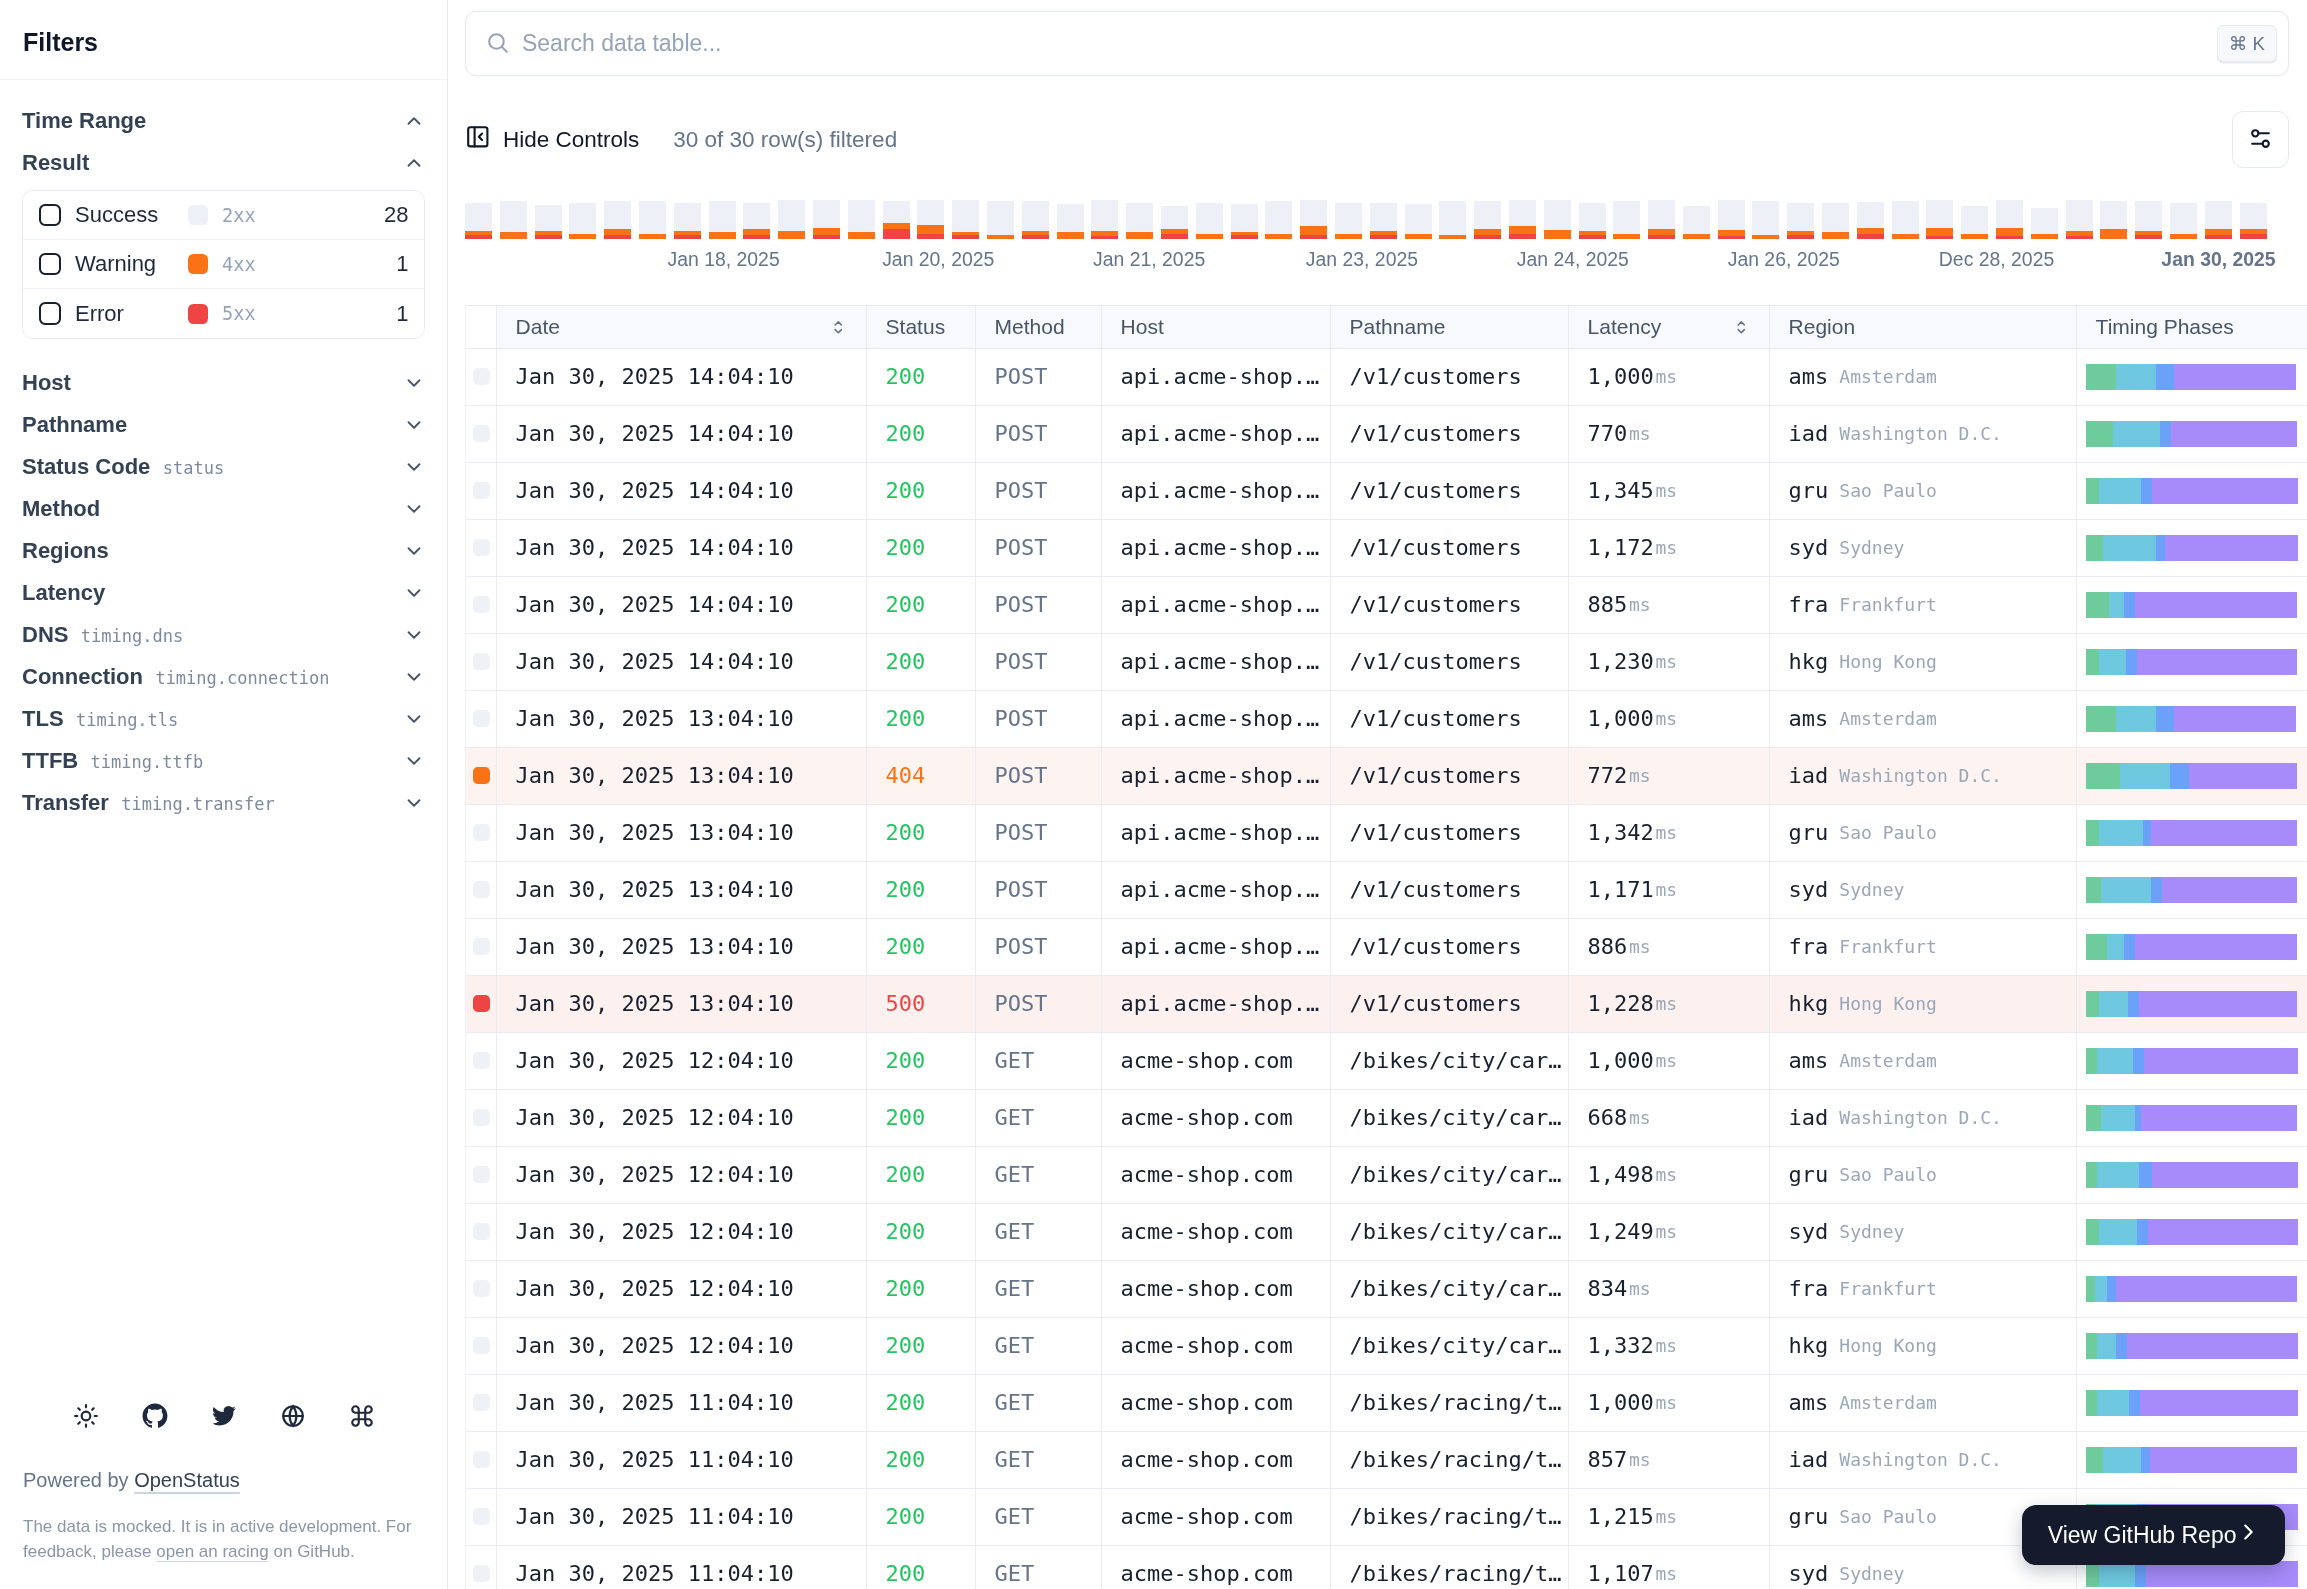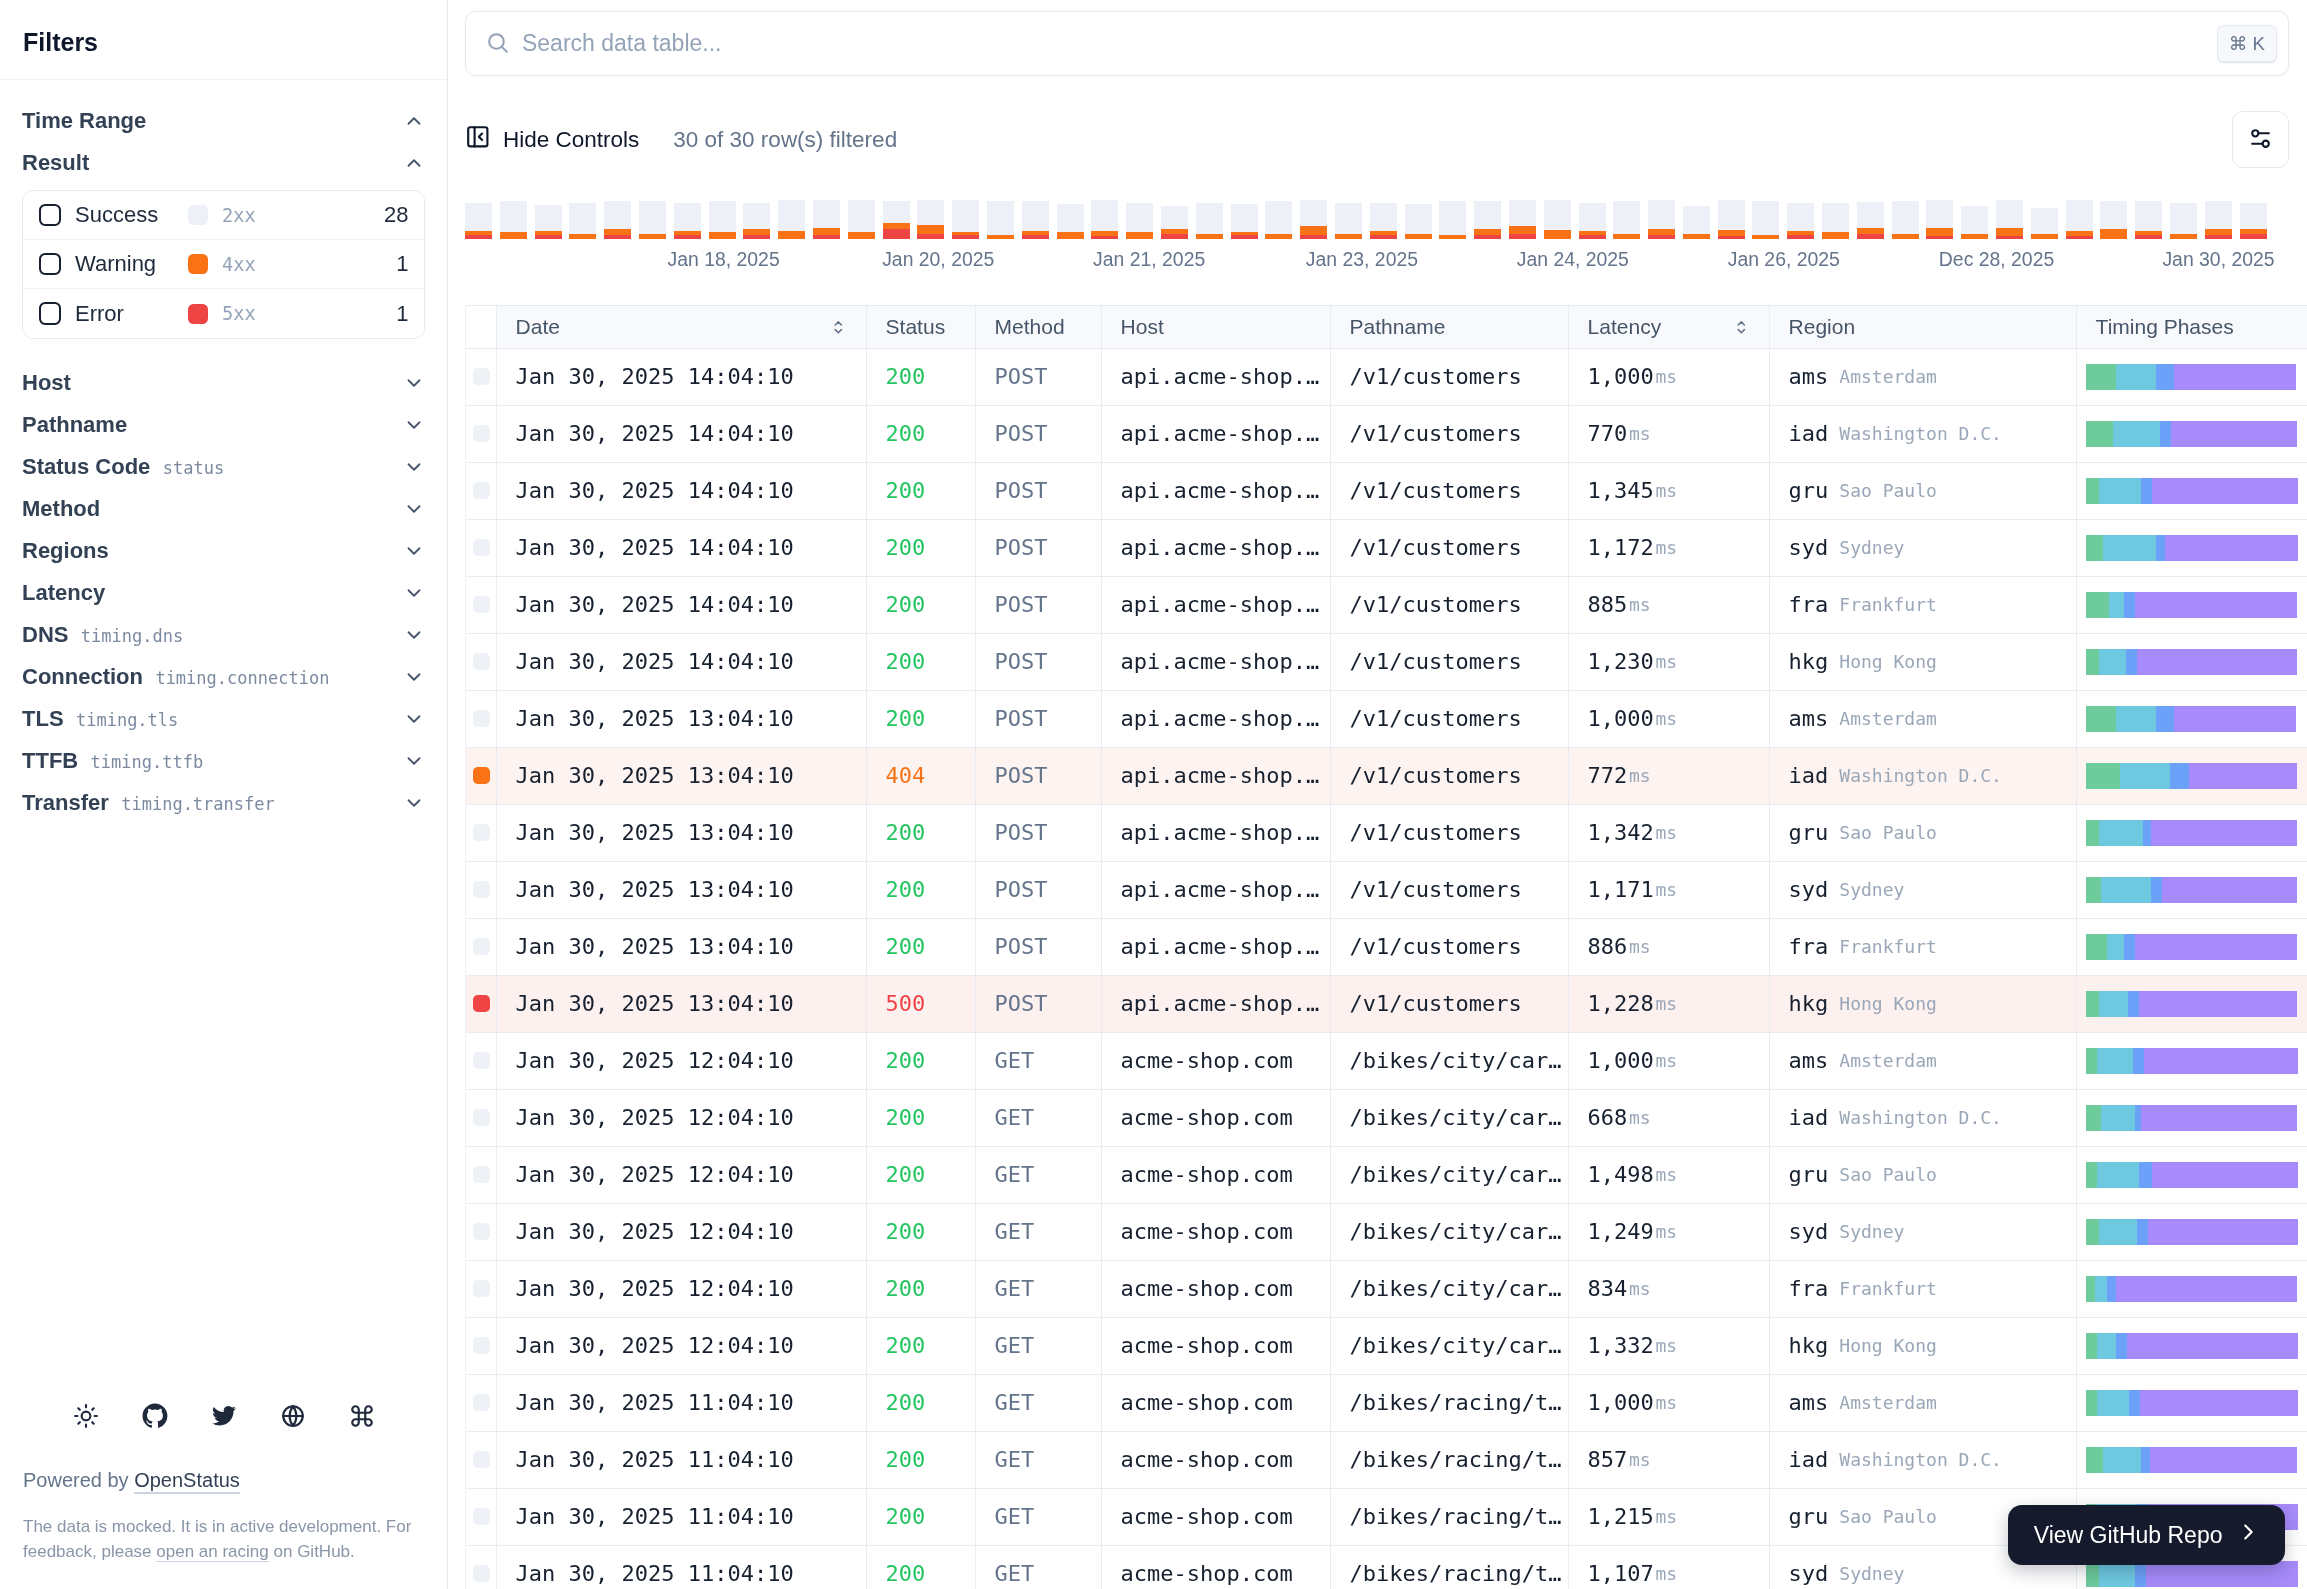--- a/index.html
+++ b/index.html
@@ -90,21 +90,21 @@
   .td.status-success { color:#22c55e; }
   .td.status-warning { color:#f97316; }
   .td.status-error { color:#ef4444; }
   .suffix { font-size:18px; color:#9aa7b8; margin-left:1.6px; }
   .region-city { font-size:18px; color:#9aa7b8; margin-left:11px; }
   .timing-cell { padding:0 0 0 9.3px; }
   .tbar { height:26px; display:flex; overflow:hidden; }
   .tbar div { height:100%; }
 
   .github-btn { position:absolute; right:22.5px; bottom:24px; height:60px; background:#151b2c; color:#fff; border-radius:14px;
-    display:flex; align-items:center; gap:14px; padding:0 26px; font-size:23px; font-weight:500; cursor:pointer;
+    display:flex; align-items:center; gap:0; padding:0 26px; font-size:23px; font-weight:500; cursor:pointer;
     box-shadow:0 6.2px 18.6px rgba(15,23,42,0.25); }
   .github-btn svg { width:22px; height:22px; }
 </style>
 </head>
 <body>
 
 <div class="app">
 
   <aside class="sidebar">
     <div class="sidebar-header">
@@ -604,21 +604,21 @@
           </div>
         </div>
       <div class="chart-labels">
           <span class="chart-label" style="left: 14.1%;">Jan 18, 2025</span>
           <span class="chart-label" style="left: 25.8%;">Jan 20, 2025</span>
           <span class="chart-label" style="left: 37.3%;">Jan 21, 2025</span>
           <span class="chart-label" style="left: 48.9%;">Jan 23, 2025</span>
           <span class="chart-label" style="left: 60.4%;">Jan 24, 2025</span>
           <span class="chart-label" style="left: 71.9%;">Jan 26, 2025</span>
           <span class="chart-label" style="left: 83.5%;">Dec 28, 2025</span>
-          <span class="chart-label" style="left: 95.6%;">Jan 30, 2025</span>
+          <span class="chart-label" style="left: 95.6%; font-weight: bold;">Jan 30, 2025</span>
         </div>
     </div>
 
     <div class="table">
       <div class="tr th-row">
         <div class="cell cell-indicator"></div>
         <div class="cell th">
           <span>Date</span>
           <span class="sort">
             <svg viewBox="0 0 24 24" fill="none" stroke="currentColor" stroke-width="2" stroke-linecap="round" stroke-linejoin="round">

